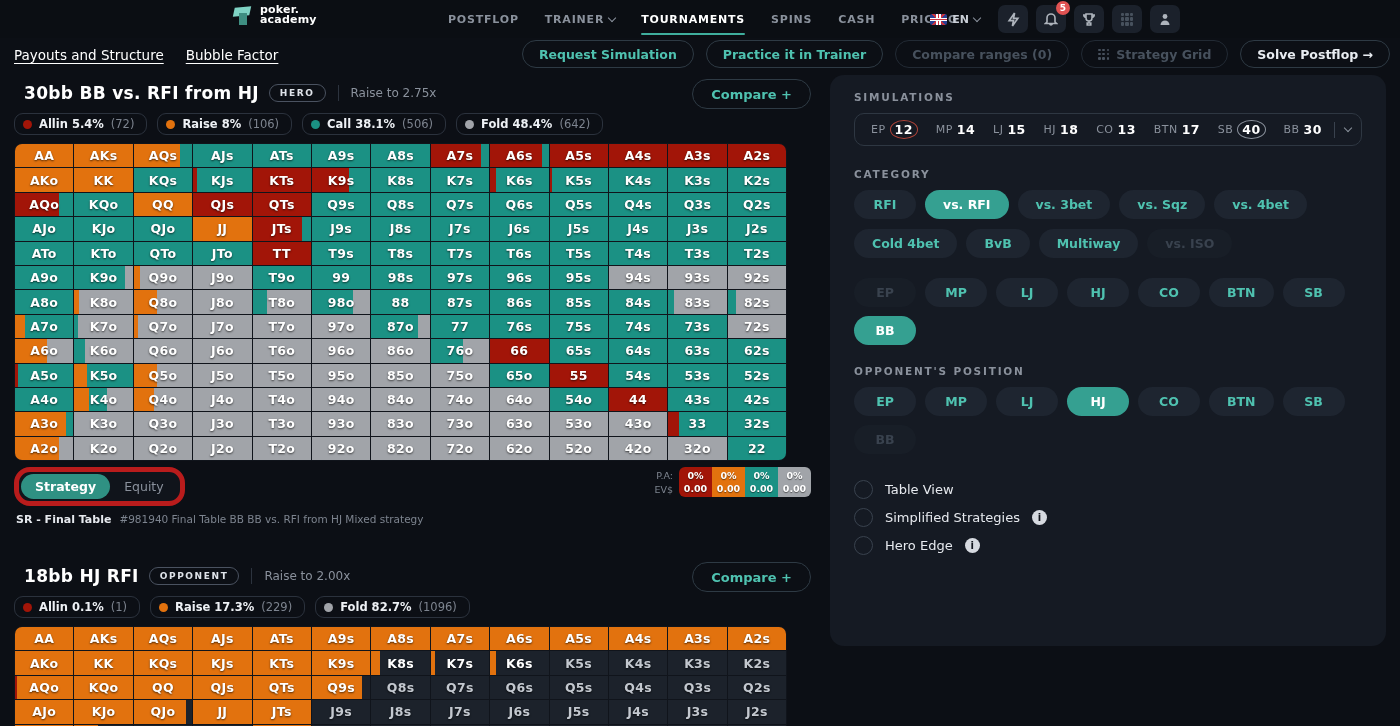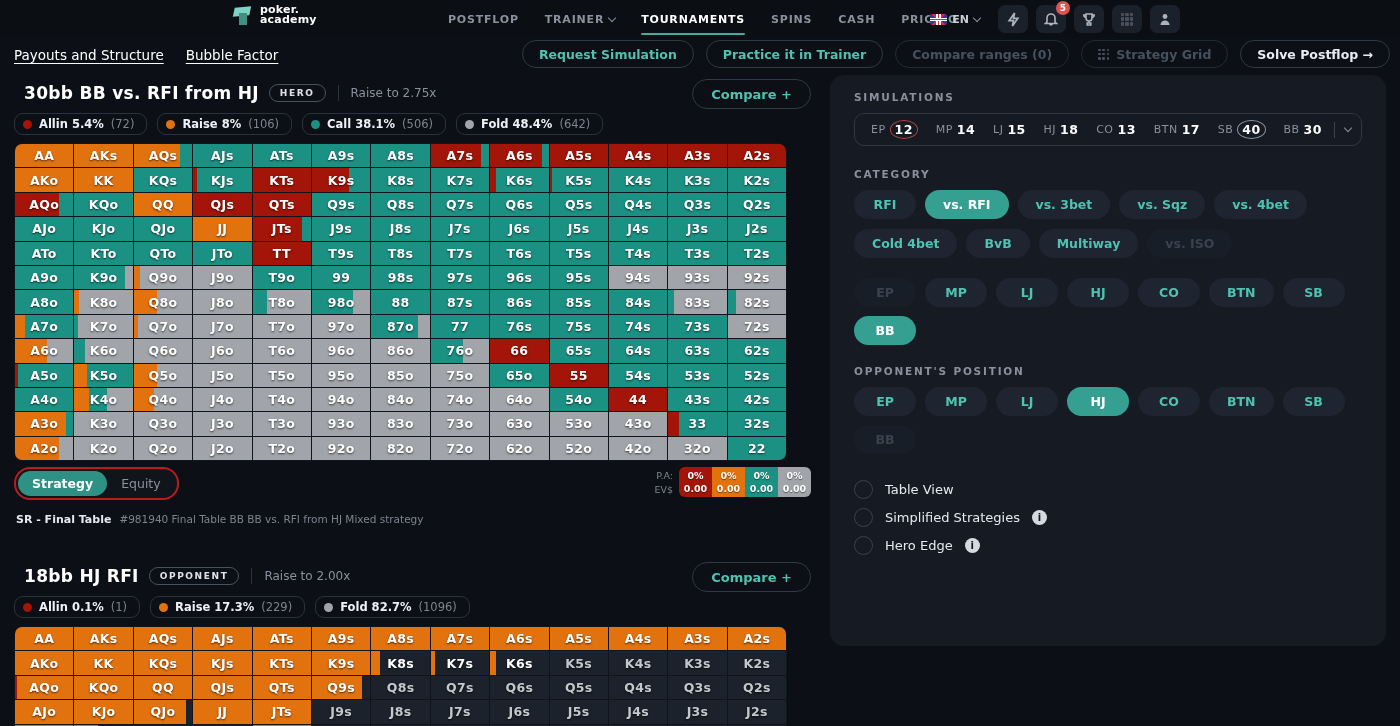--- a/index.html
+++ b/index.html
@@ -55,21 +55,21 @@
 
   
   .pgrid { width:773px; background:#10141b; border-radius:8px; overflow:hidden; display:flex; flex-direction:column; gap:1px; border:1px solid #10141b; }
   .prow { display:flex; gap:1px; height:23.4px; }
   .pcell { flex:1; position:relative; display:flex; overflow:hidden; cursor:pointer; }
   .pseg { height:100%; }
   .plab { position:absolute; inset:0; display:flex; align-items:center; justify-content:center; font-size:12.5px; font-weight:bold; color:#fff; text-shadow:0 1px 2px rgba(0,0,0,.65); letter-spacing:.3px; }
 
   
   .cardfoot { display:flex; align-items:flex-start; margin-top:6px; position:relative; height:36px; }
-  .toggle { display:flex; align-items:center; background:#10141b; border:2px solid #b91c1c; border-radius:16px; padding:2px; }
+  .toggle { display:flex; align-items:center; background:#10141b; border:5px solid #b91c1c; border-radius:16px; padding:2px; }
   .tbtn { padding:5px 14px; border-radius:14px; font-size:12.5px; color:#8a919c; cursor:pointer; }
   .tbtn.active { background:#2f9183; color:#fff; font-weight:bold; }
   .paev { position:absolute; right:0; top:0; display:flex; align-items:center; }
   .paevlabels { display:flex; flex-direction:column; align-items:flex-end; gap:3px; margin-right:6px; font-size:9.5px; color:#7d848f; }
   .paevgroup { display:flex; border-radius:6px; overflow:hidden; }
   .paevbox { width:33px; padding:3px 0; display:flex; flex-direction:column; align-items:center; gap:2px; font-size:9.5px; font-weight:bold; color:#fff; text-shadow:0 1px 1px rgba(0,0,0,.5); }
   .sourceline { margin:10px 0 0 2px; font-size:10.5px; color:#7d848f; }
   .sourceline b { color:#e6e9ee; font-size:11px; margin-right:8px; }
   .card2 { margin-top:40px; }
 

